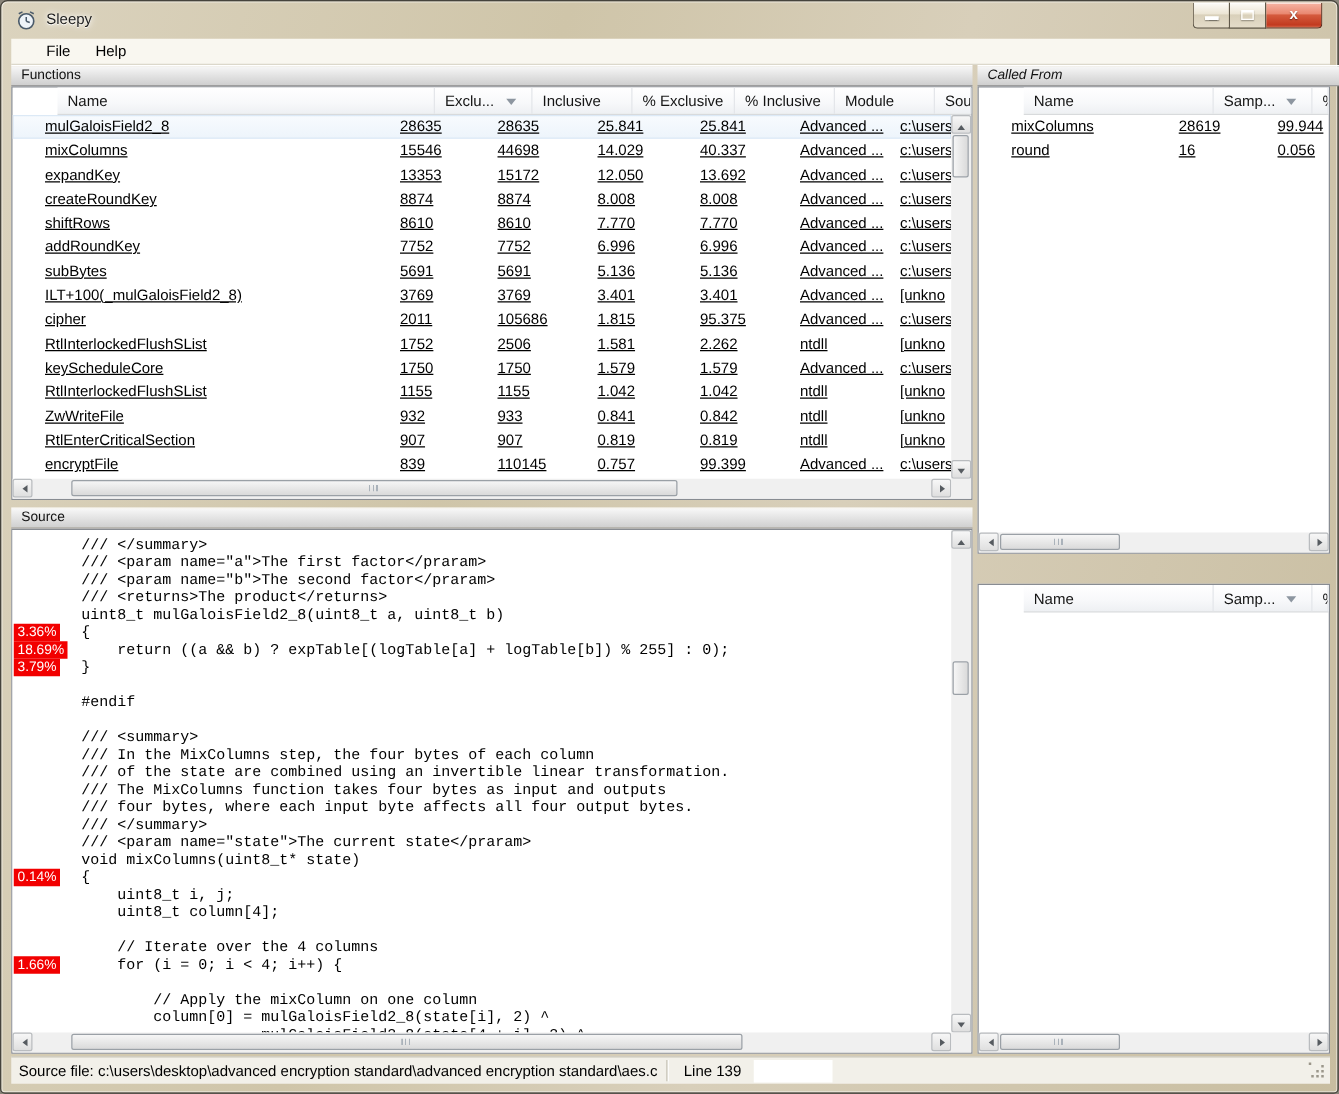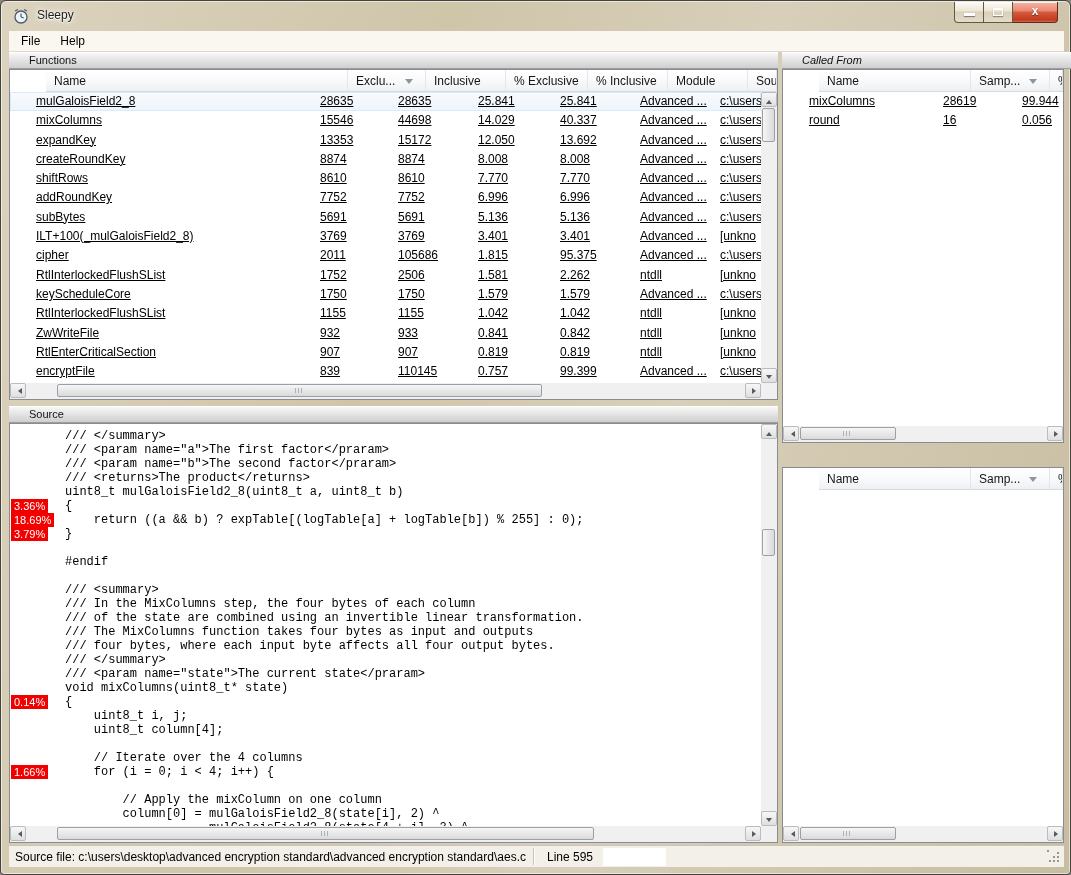--- a/index.html
+++ b/index.html
@@ -26,27 +26,27 @@
           border-color:#5d2a1c; }
   .glyph-min { position:absolute; left:9px; bottom:6px; width:11px; height:3px; background:#fff;
                box-shadow:0 1px 1px rgba(0,0,0,.45); }
   .glyph-max { position:absolute; left:9px; top:6px; width:10px; height:8px;
                border:1px solid #fff; border-top:2px solid #fff; box-shadow:0 1px 1px rgba(0,0,0,.35); }
   .glyph-x { position:absolute; left:0; top:2px; width:100%; text-align:center; color:#fff;
              font-weight:bold; font-size:12px; text-shadow:0 1px 1px rgba(0,0,0,.5); }
 
   
   .menubar { position:absolute; left:8px; top:30px; width:1055px; height:21px;
-             background:#f9f7f0; border-bottom:1px solid #dcd8cb; display:flex; align-items:center; }
+             background:#f9f7f0; border-bottom:1px solid #dcd8cb; display:flex; align-items:center;padding-left:16px; }
   .menu-item { padding:2px 8px; margin-left:4px; }
 
   
   .cap { position:absolute; height:17px; background:linear-gradient(#f7f7f7,#cfcfcf);
          border-top:1px solid #fff; border-bottom:1px solid #9d9d9d;
-         font-size:11px; line-height:15px; padding-left:20px; color:#111; }
+         font-size:11px; line-height:15px; padding-left:8px; color:#111; }
 
   
   .listview { position:absolute; background:#fff; border:1px solid #888c92; }
   .lvheader { position:absolute; left:0; top:0; right:0; height:22px; display:flex;
               background:linear-gradient(#ffffff,#f7f8fa 60%,#eef0f3);
               border-bottom:1px solid #d8dadc;margin-left:36px; }
   .hcol { position:relative; padding:4px 0 0 8px; font-size:12px; color:#151515;
           border-right:1px solid #e4e6ea; white-space:nowrap; overflow:hidden; }
   .sort { position:absolute; right:12px; top:9px; width:0; height:0;
           border:4px solid transparent; border-top:5px solid #8d96a0; }
@@ -402,17 +402,17 @@
       <div class="hthumb" style="left:17px; width:96px;"></div>
       <div class="sbtn" style="right:0; left:auto; top:0;">
           <span class="tri r"></span>
         </div>
     </div>
   </div>
 
   <div class="statusbar">
     <span class="sb-text">Source file: c:\users\desktop\advanced encryption standard\advanced encryption standard\aes.c</span>
     <div class="sb-div"></div>
-    <span class="sb-line">Line 595</span>
+    <span class="sb-line">Line 139</span>
     <div class="sb-box"></div>
     <div class="grip"></div>
   </div>
 </div>
 
 </body></html>

